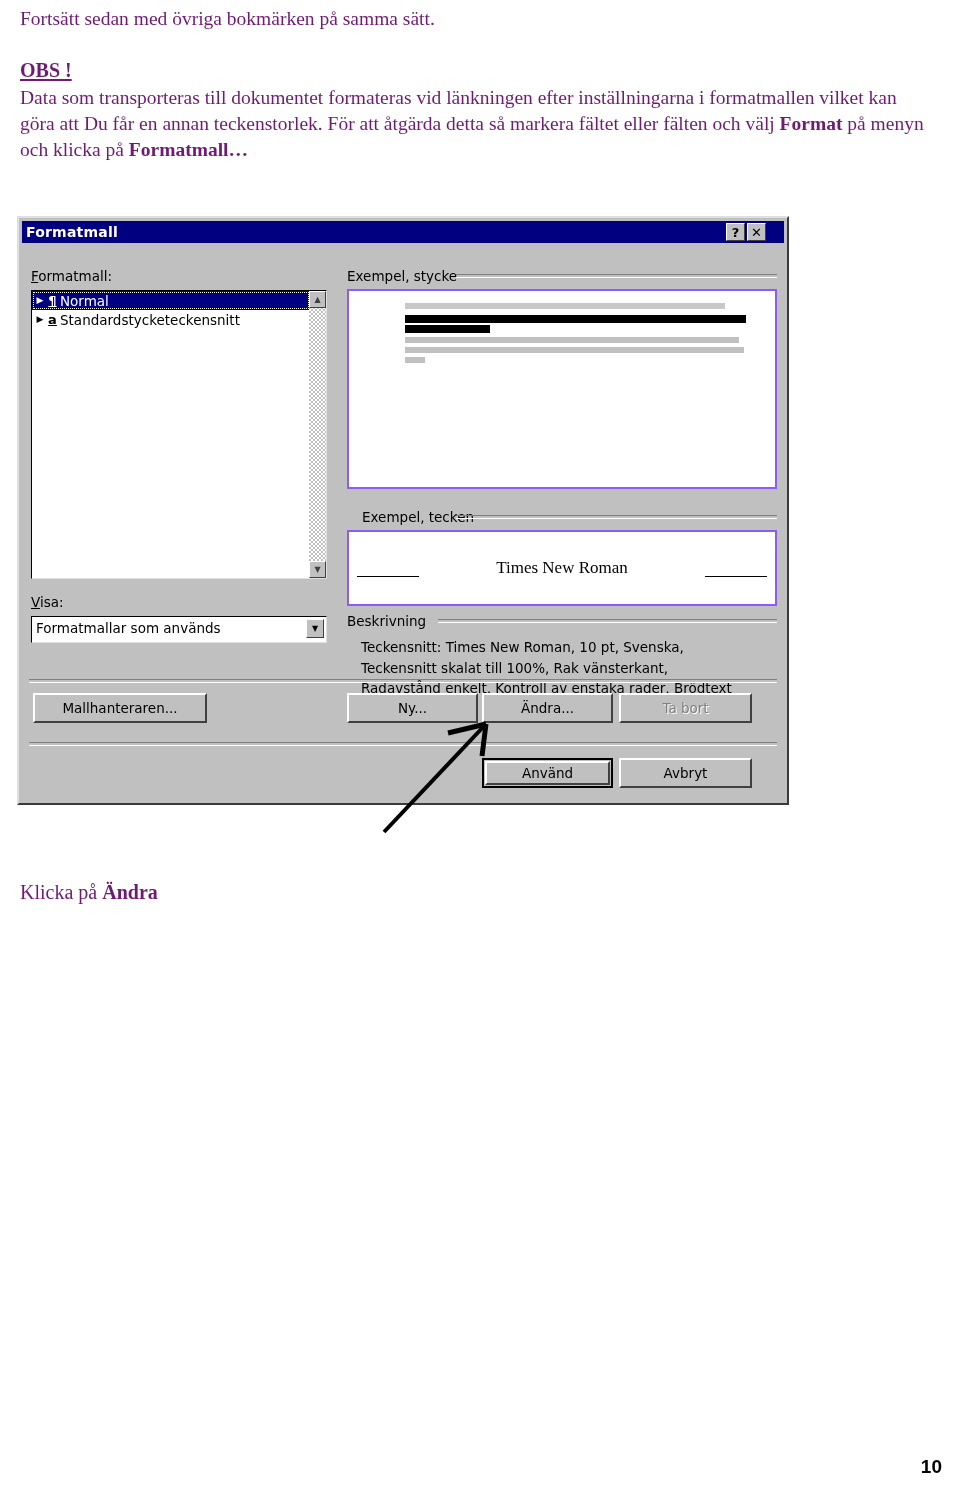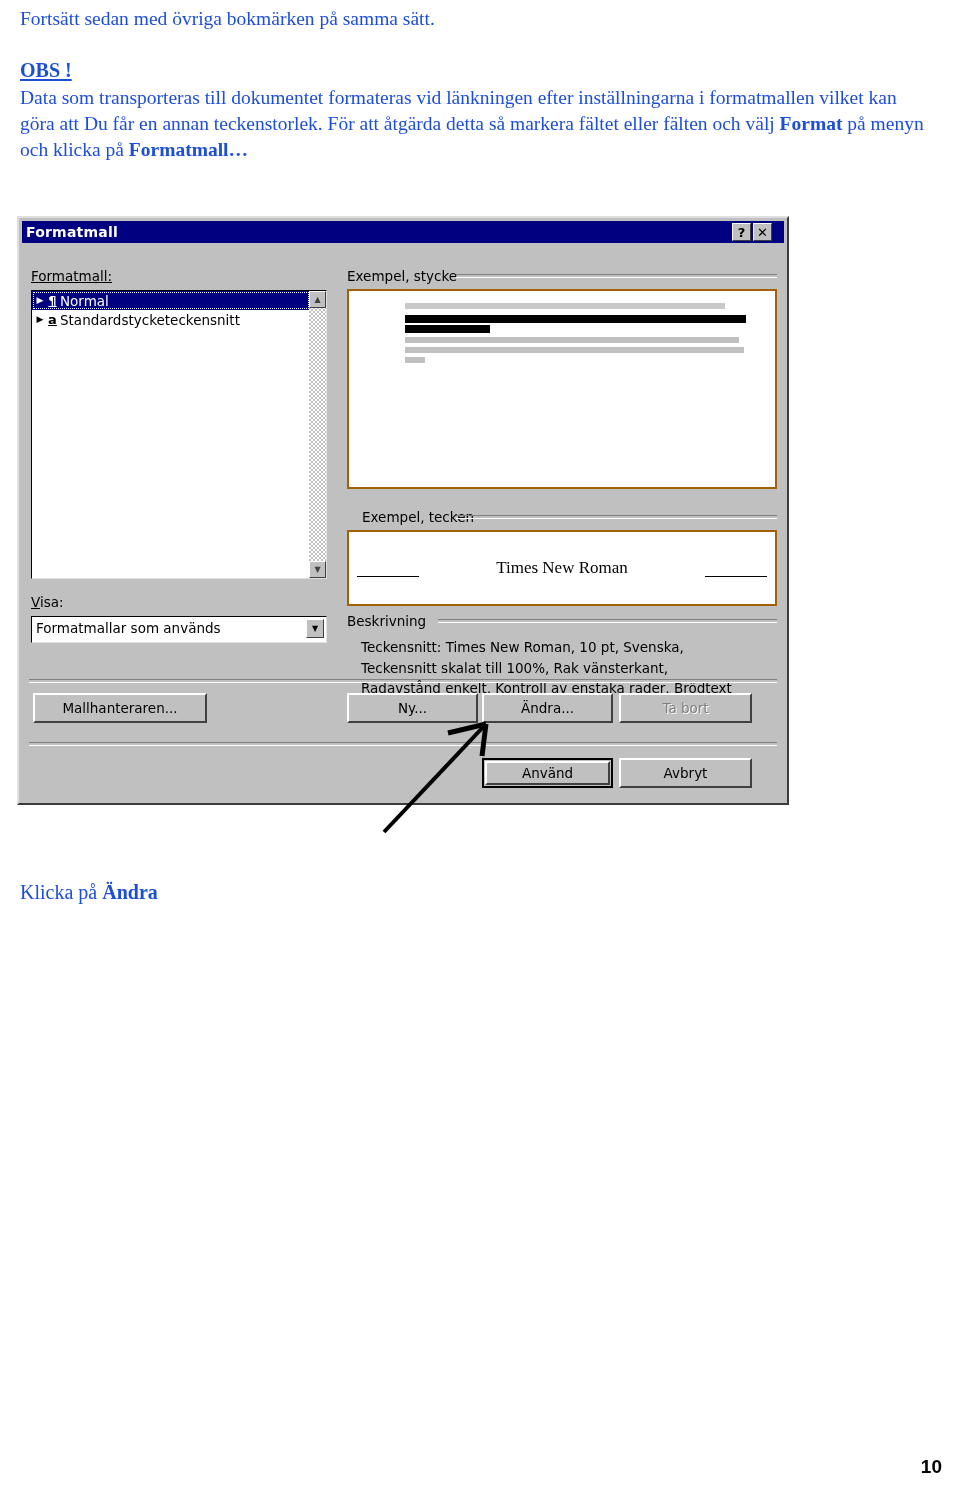--- a/index.html
+++ b/index.html
@@ -9,21 +9,21 @@
   body {
     width: 960px; height: 1488px;
     position: relative;
     font-family: "Liberation Serif", serif;
     -webkit-font-smoothing: none;
   }
 
   
   .doc-text {
     position: absolute;
-    color: #1d4ed8;
+    color: #701a75;
     font-family: "Liberation Serif", serif;
     font-size: 19.5px;
     line-height: 25px;
   }
   #intro-line { left: 20px; top: 6px; }
   #obs-heading {
     left: 20px; top: 58px;
     font-weight: bold;
     font-size: 20px;
     text-decoration: underline;
@@ -64,21 +64,21 @@
     color: #000;
   }
 
   .titlebar {
     position: absolute;
     left: 3px; top: 3px; right: 3px;
     height: 22px;
     background: #000080;
     display: flex;
     align-items: center;
-    padding: 0 12px 0 4px;
+    padding: 0 18px 0 4px;
   }
   .titlebar .title {
     color: #ffffff;
     font-weight: bold;
     font-size: 14px;
     font-family: "DejaVu Sans", sans-serif;
     flex: 1;
     letter-spacing: .2px;
   }
   .tb-btn {
@@ -187,21 +187,21 @@
     position: absolute;
     height: 2px;
     border-top: 1px solid #808080;
     border-bottom: 1px solid #ffffff;
   }
 
   
   .preview {
     position: absolute;
     background: #ffffff;
-    border: 2px solid #a16207;
+    border: 2px solid #8b5cf6;
     box-sizing: border-box;
     overflow: hidden;
   }
   #para-preview { left: 328px; top: 71px; width: 430px; height: 200px; }
   #char-preview { left: 328px; top: 312px; width: 430px; height: 76px; }
 
   .greek-line {
     position: absolute;
     background-image:
       linear-gradient(90deg, currentColor 50%, transparent 50%),
@@ -317,21 +317,21 @@
 </div>
 
 <div class="dialog">
 
   <div class="titlebar">
     <div class="title">Formatmall</div>
     <div class="tb-btn">?</div>
     <div class="tb-btn">✕</div>
   </div>
 
-  <div class="lbl" style="left:12px; top:50px;text-decoration:underline;"><u>F</u>ormatmall:</div>
+  <div class="lbl" style="left:12px; top:50px;"><u>F</u>ormatmall:</div>
 
   <div class="sunken sunken-inner" id="style-list">
     <div class="list-item selected">
       <span class="li-tri">▶</span>
       <span class="li-glyph">¶</span>
       <span>Normal</span>
     </div>
     <div class="list-item">
       <span class="li-tri">▶</span>
       <span class="li-glyph">a</span>

